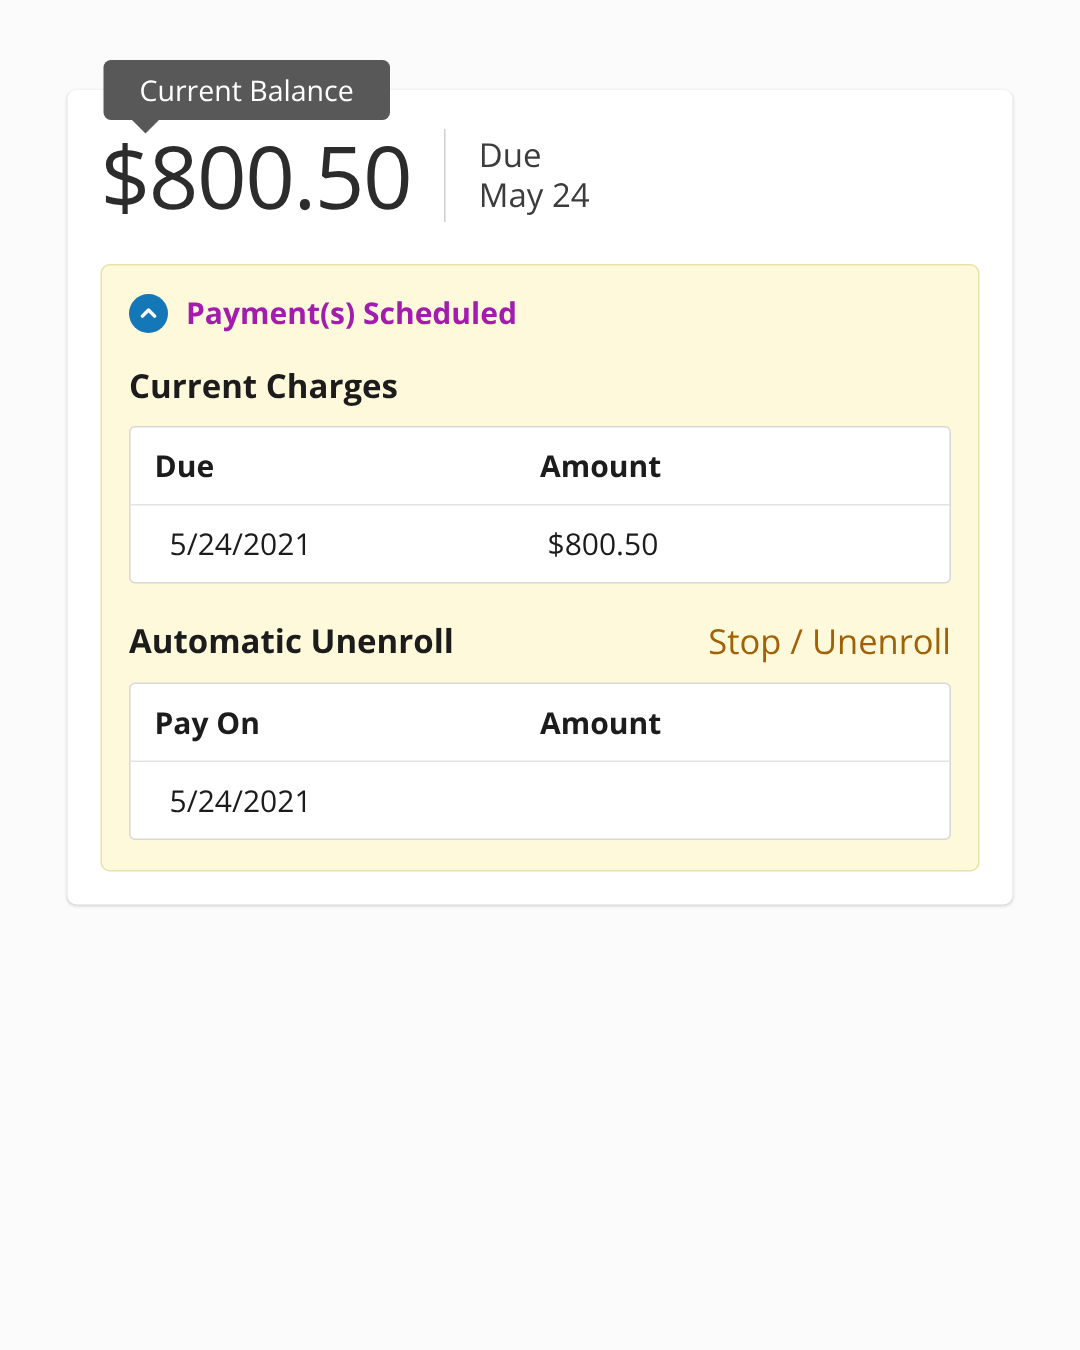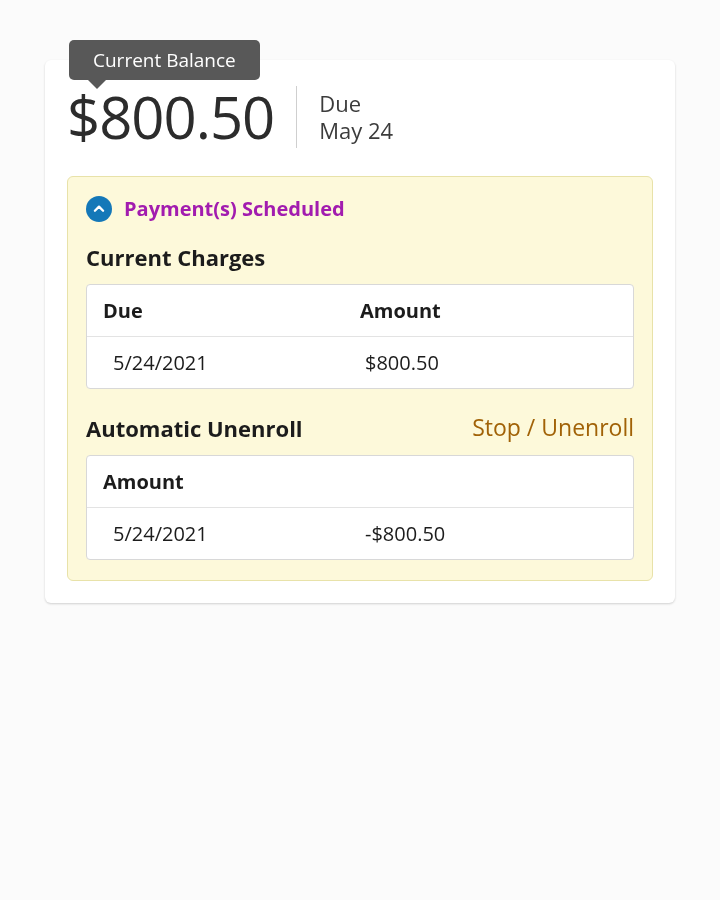--- a/index.html
+++ b/index.html
@@ -94,21 +94,21 @@
       height: 14px;
     }
     .panel-toggle-label {
       color: #a21caf;
       font-weight: 700;
       font-size: 20px;
     }
     .section-title-row {
       display: flex;
       justify-content: space-between;
-      align-items: flex-end;
+      align-items: center;
       margin-bottom: 12px;
     }
     .section-title {
       font-size: 22px;
       font-weight: 700;
       color: #1c1c1c;
     }
     .link-action {
       color: #a16207;
       font-size: 23px;
@@ -197,24 +197,24 @@
         <div class="cell">$800.50</div>
       </div>
     </div>
 
     <div class="section-title-row">
       <div class="section-title">Automatic Unenroll</div>
       <div class="link-action">Stop / Unenroll</div>
     </div>
     <div class="data-table">
       <div class="data-row header-row">
+        <div class="cell">Pay On</div>
         <div class="cell">Amount</div>
       </div>
       <div class="data-row">
         <div class="cell">5/24/2021</div>
-        <div class="cell">-$800.50</div>
       </div>
     </div>
 
   </div>
 
 
 </div>
 
 </body></html>

